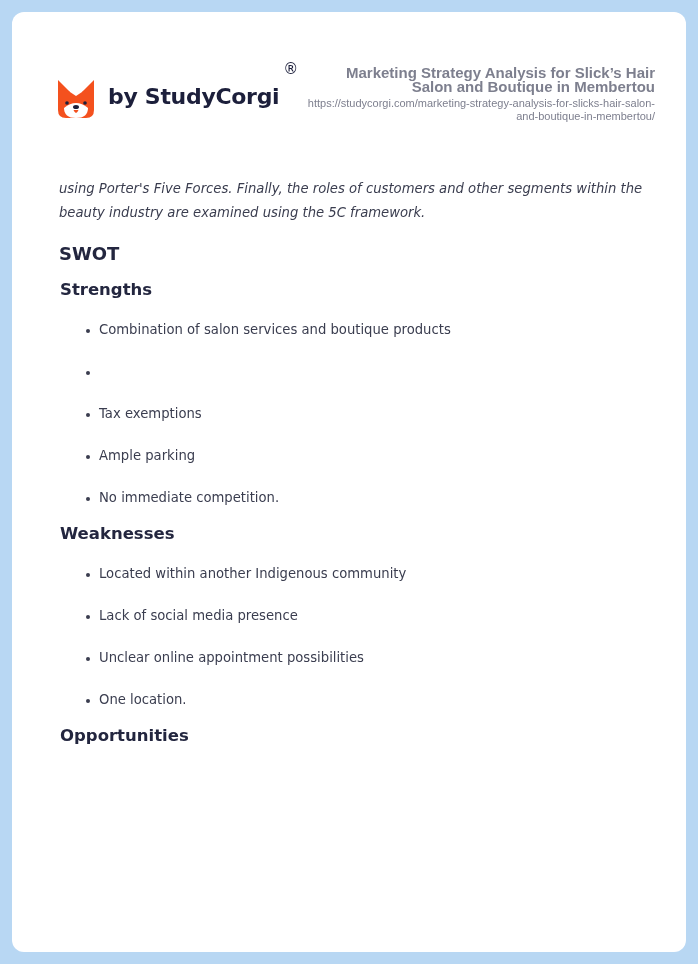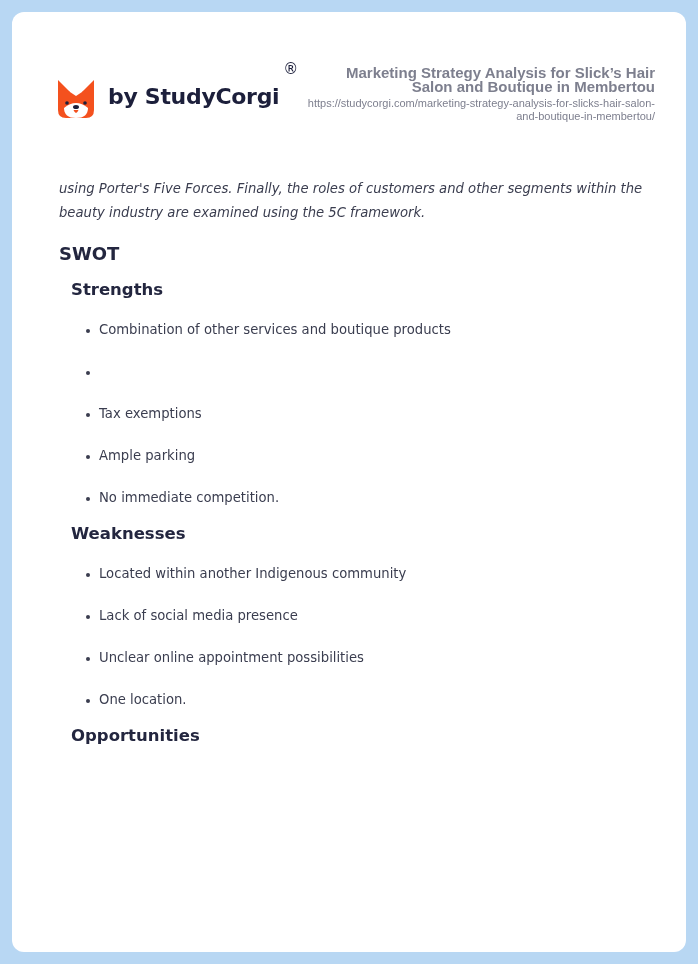--- a/index.html
+++ b/index.html
@@ -84,21 +84,21 @@
     font-weight: bold;
     color: #23263f;
     margin: 18px 0 0 0;
     line-height: 22px;
   }
   h3.sub {
     font-family: "DejaVu Sans", sans-serif;
     font-size: 16.5px;
     font-weight: bold;
     color: #23263f;
-    margin: 12px;
+    margin: 1px;
     line-height: 22px;
   }
   ul.items {
     list-style: none;
     margin: 0;
     padding: 0 0 0 40px;
   }
   ul.items li {
     position: relative;
     font-size: 13.2px;
@@ -147,21 +147,21 @@
     <div class="meta-url">https://studycorgi.com/marketing-strategy-analysis-for-slicks-hair-salon-and-boutique-in-membertou/</div>
   </div>
 
   <div class="content">
     <p class="para">using Porter's Five Forces. Finally, the roles of customers and other segments within the beauty industry are examined using the 5C framework.</p>
 
     <h2 class="swot">SWOT</h2>
 
     <h3 class="sub" style="margin-top:14px;">Strengths</h3>
     <ul class="items" style="margin-top:20px;">
-      <li><span class="bullet"></span><span>Combination of other services and boutique products</span></li>
+      <li><span class="bullet"></span><span>Combination of salon services and boutique products</span></li>
       <li><span class="bullet"></span></li>
       <li><span class="bullet"></span><span>Tax exemptions</span></li>
       <li><span class="bullet"></span><span>Ample parking</span></li>
       <li><span class="bullet"></span><span>No immediate competition.</span></li>
     </ul>
 
     <h3 class="sub" style="margin-top:-8px;">Weaknesses</h3>
     <ul class="items" style="margin-top:20px;">
       <li><span class="bullet"></span><span>Located within another Indigenous community</span></li>
       <li><span class="bullet"></span><span>Lack of social media presence</span></li>

